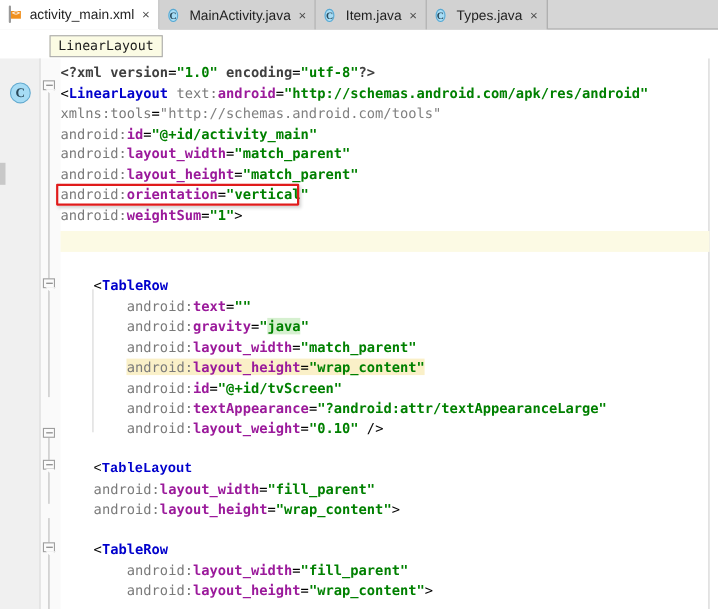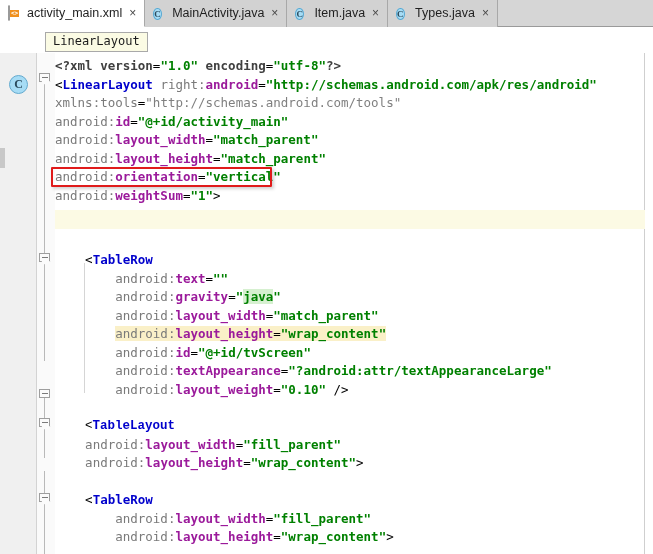--- a/index.html
+++ b/index.html
@@ -10,21 +10,21 @@
     -webkit-font-smoothing:none;
   }
   #app{position:relative;width:653px;height:554px;overflow:hidden;background:#fff;}
 
   
   .tabbar{
     position:absolute;left:0;top:0;width:653px;height:27px;
     background:#d6d6d6;
     border-bottom:1px solid #9a9a9a;
     box-sizing:border-box;
-    display:flex;align-items:center;
+    display:flex;align-items:flex-start;
   }
   .tab{
     display:flex;align-items:center;
     padding:0 7px 0 8px;
     height:27px;box-sizing:border-box;
     background:#d2d2d2;
     border-right:1px solid #a8a8a8;
     font-size:12.5px;color:#1f1f1f;
     white-space:nowrap;
     position:relative;
@@ -261,21 +261,21 @@
     <div class="fold" style="left:39px;top:440px;">
       <div class="box"></div>
         <div class="tip"></div>
         <div class="dash"></div>
     </div>
 
     <div class="code">
 
       <div class="ln" style="top:4px;"><span class="t-pired">&lt;?xml </span><span class="t-pired">version</span><span class="t-eq">=</span><span class="t-val">"1.0"</span><span class="t-pired"> encoding</span><span class="t-eq">=</span><span class="t-val">"utf-8"</span><span class="t-pired">?&gt;</span></div>
 
-      <div class="ln" style="top:22.5px;"><span class="t-punc">&lt;</span><span class="t-tag">LinearLayout</span> <span class="t-ns">right:</span><span class="t-attr">android</span><span class="t-eq">=</span><span class="t-val">"http://schemas.android.com/apk/res/android"</span></div>
+      <div class="ln" style="top:22.5px;"><span class="t-punc">&lt;</span><span class="t-tag">LinearLayout</span> <span class="t-ns">text:</span><span class="t-attr">android</span><span class="t-eq">=</span><span class="t-val">"http://schemas.android.com/apk/res/android"</span></div>
 
       <div class="ln" style="top:41px;"><span class="t-ns">xmlns:tools</span><span class="t-eq">=</span><span class="t-gray">"http://schemas.android.com/tools"</span></div>
 
       <div class="ln" style="top:59.5px;"><span class="t-ns">android:</span><span class="t-attr">id</span><span class="t-eq">=</span><span class="t-val">"@+id/activity_main"</span></div>
 
       <div class="ln" style="top:78px;"><span class="t-ns">android:</span><span class="t-attr">layout_width</span><span class="t-eq">=</span><span class="t-val">"match_parent"</span></div>
 
       <div class="ln" style="top:96.5px;"><span class="t-ns">android:</span><span class="t-attr">layout_height</span><span class="t-eq">=</span><span class="t-val">"match_parent"</span></div>
 
       <div class="ln" style="top:115px;"><span class="t-ns">android:</span><span class="t-attr">orientation</span><span class="t-eq">=</span><span class="t-val">"vertical"</span></div>

